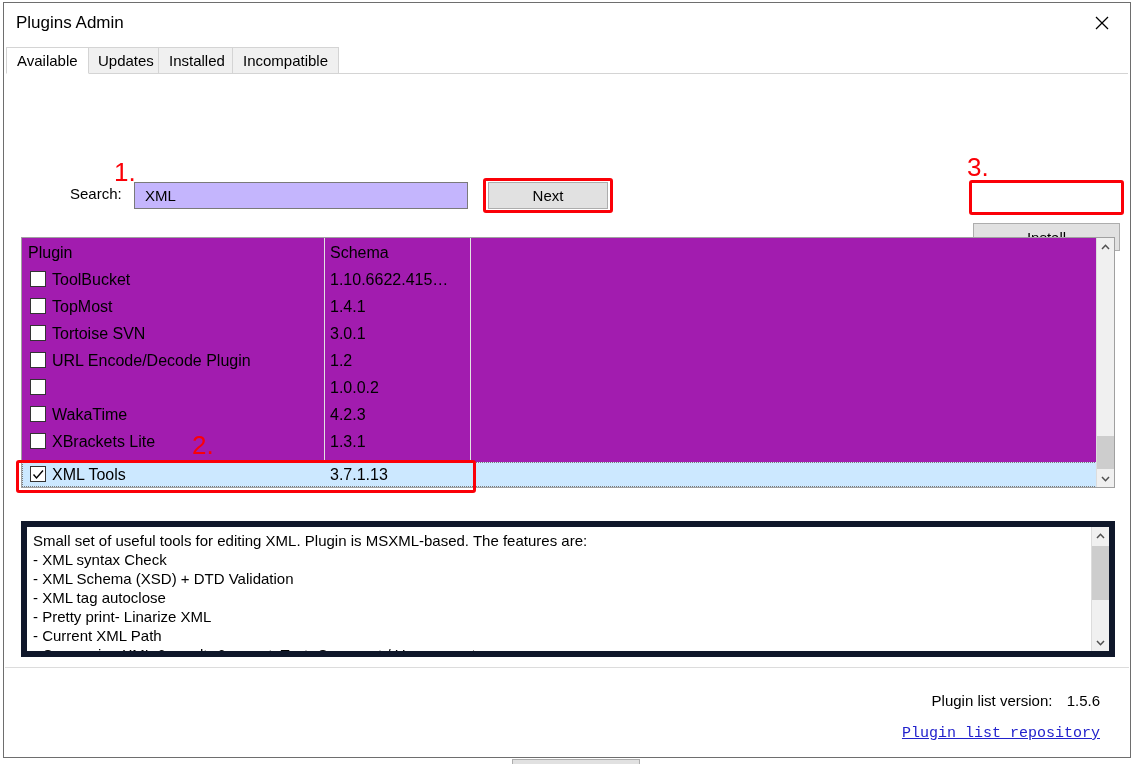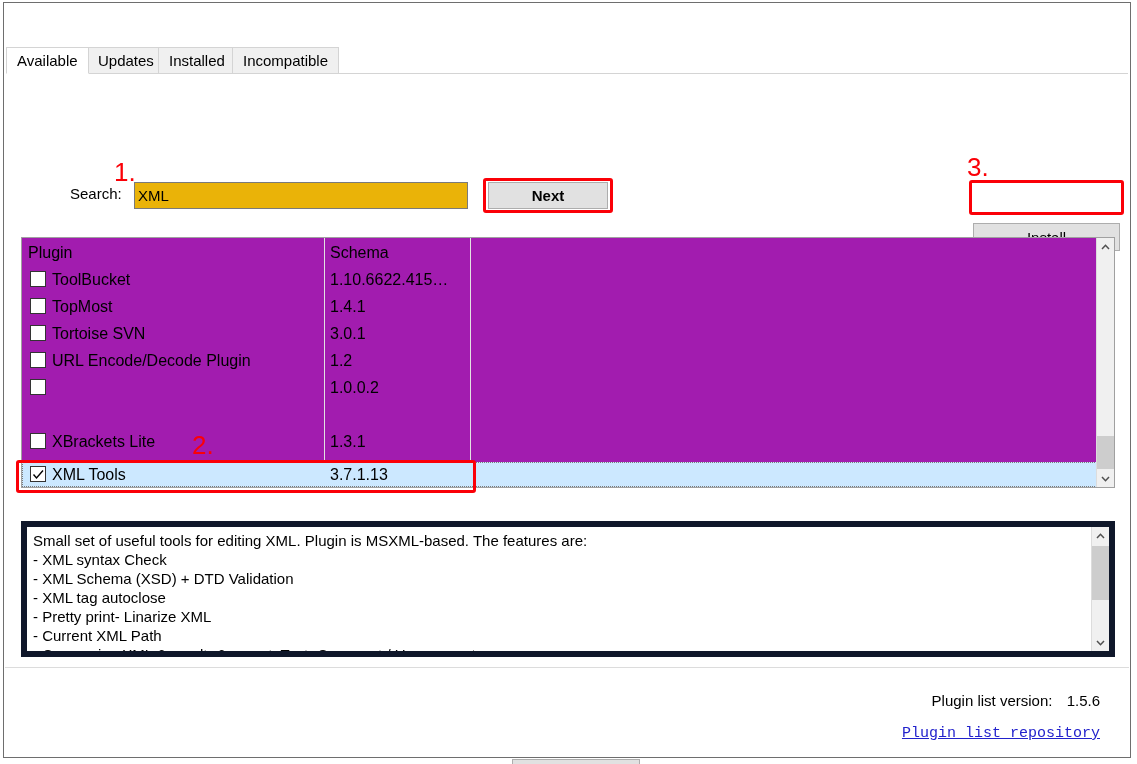--- a/index.html
+++ b/index.html
@@ -113,24 +113,24 @@
     font-size: 15px;
   }
   .search-input {
     position: absolute;
     left: 130px;
     top: 108px;
     width: 334px;
     height: 27px;
     box-sizing: border-box;
     border: 1px solid #7a7a7a;
-    background: #eab308;
+    background: #c4b5fd;
     font-family: "Liberation Sans", sans-serif;
     font-size: 15px;
-    padding: 0 3px;
+    padding: 0 10px;
     color: #000;
     outline: none;
   }
 
   .btn {
     position: absolute;
     box-sizing: border-box;
     background: #e1e1e1;
     border: 1px solid #adadad;
     font-family: "Liberation Sans", sans-serif;
@@ -138,21 +138,20 @@
     color: #000;
     cursor: pointer;
     text-align: center;
     line-height: 1;
   }
   #next-button {
     left: 484px;
     top: 108px;
     width: 120px;
     height: 27px;
-    font-weight: bold;
   }
   #install-button {
     left: 969px;
     top: 109px;
     width: 147px;
     height: 28px;
     margin-top: 40px;
   }
   #close-button {
     left: 508px;
@@ -322,20 +321,29 @@
     text-decoration: underline;
     cursor: pointer;
     white-space: nowrap;
   }
 </style>
 </head>
 <body>
 
 <div class="window">
 
+  <div class="titlebar">
+    <div class="title-text">Plugins Admin</div>
+    <div class="close-btn">
+      <svg width="14" height="14" viewBox="0 0 14 14">
+        <line x1="1" y1="1" x2="13" y2="13" stroke="#000" stroke-width="1.2"></line>
+        <line x1="13" y1="1" x2="1" y2="13" stroke="#000" stroke-width="1.2"></line>
+      </svg>
+    </div>
+  </div>
 
   <div class="tabstrip">
     <div class="tab active" style="left:0px;">Available</div>
     <div class="tab" style="left:81px;">Updates</div>
     <div class="tab" style="left:152px;">Installed</div>
     <div class="tab" style="left:226px;">Incompatible</div>
   </div>
 
   <div class="content">
 
@@ -377,20 +385,25 @@
         <span class="cell-ver">3.0.1</span>
       </div>
       <div class="row" style="top:110px;">
         <span class="chk"></span>
         <span class="cell-name with-check">URL Encode/Decode Plugin</span>
         <span class="cell-ver">1.2</span>
       </div>
       <div class="row" style="top:137px;">
         <span class="chk"></span>
         <span class="cell-ver">1.0.0.2</span>
+      </div>
+      <div class="row" style="top:164px;">
+        <span class="chk"></span>
+        <span class="cell-name with-check">WakaTime</span>
+        <span class="cell-ver">4.2.3</span>
       </div>
       <div class="row" style="top:191px;">
         <span class="chk"></span>
         <span class="cell-name with-check">XBrackets Lite</span>
         <span class="cell-ver">1.3.1</span>
       </div>
       <div class="row selected" style="top:224px;">
         <span class="chk">
           <svg width="13" height="13" viewBox="0 0 13 13">
             <polyline points="1.5,6.5 4.5,10 11,2.5" fill="none" stroke="#000" stroke-width="1.4"></polyline>

